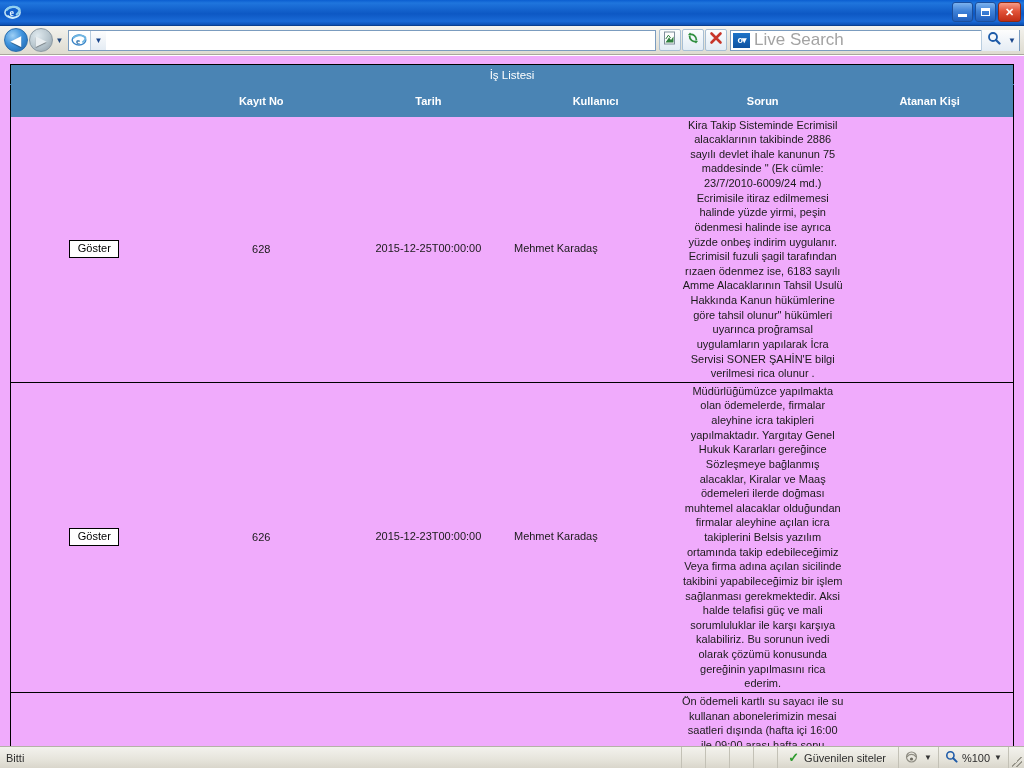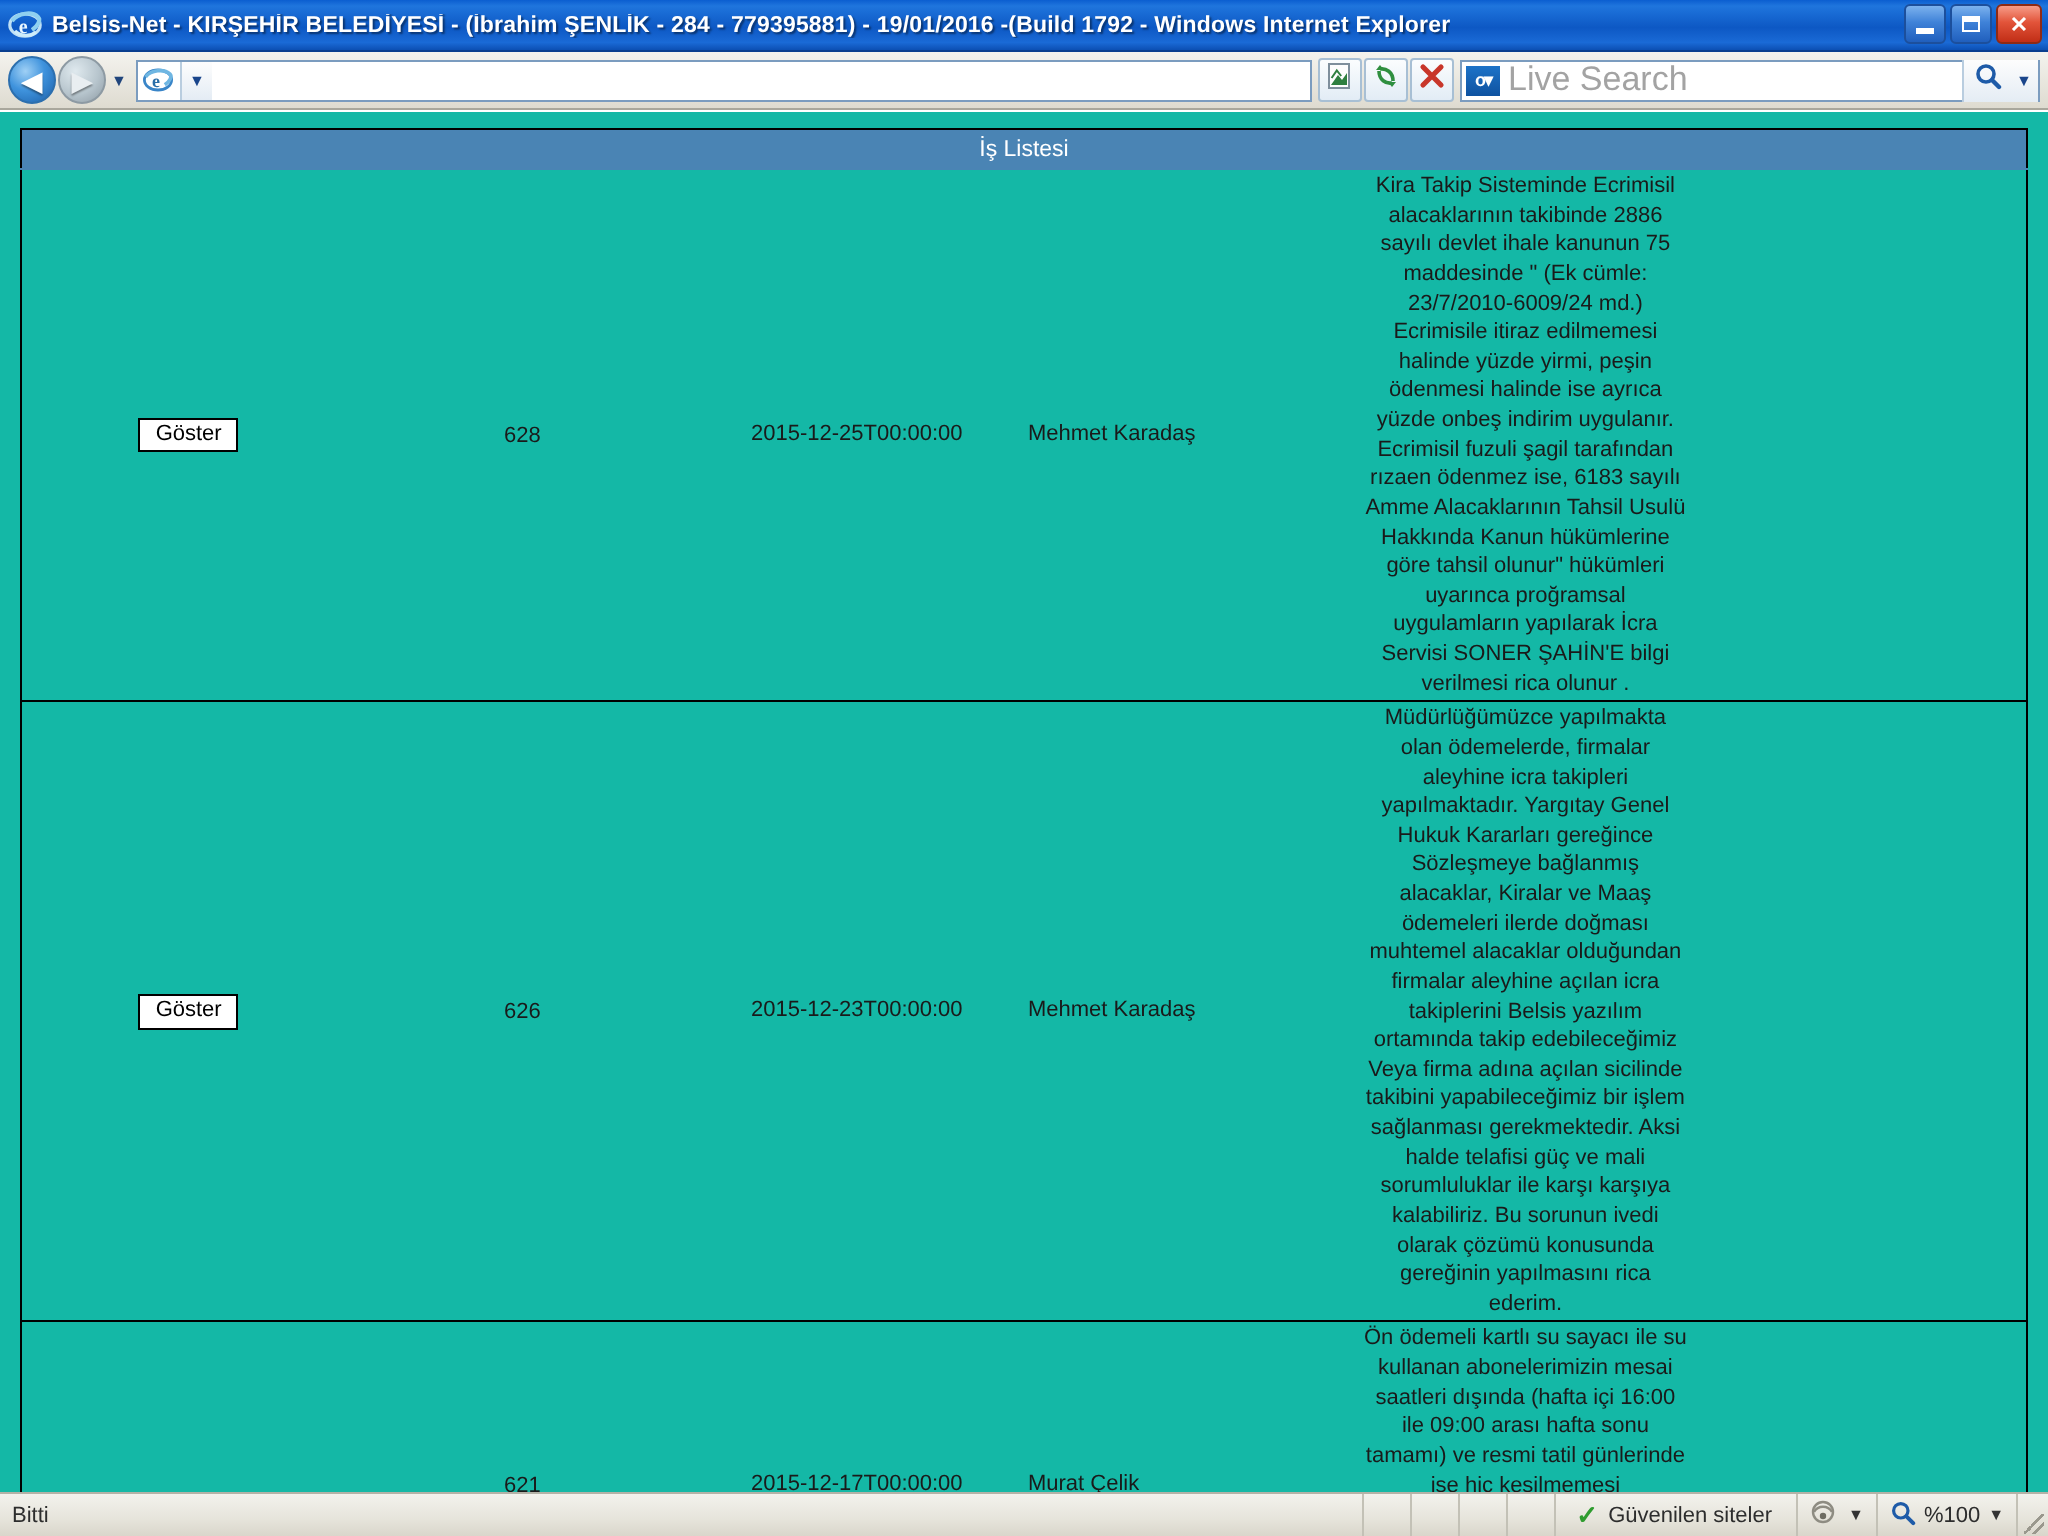--- a/index.html
+++ b/index.html
@@ -142,21 +142,21 @@
     width: 14px; height: 21px; flex: 0 0 auto;
     background: linear-gradient(180deg,#fdfdfd 0%,#e4ecf4 100%);
     display: flex; align-items: center; justify-content: center;
     color: #19458b; font-size: 8px;
   }
 
   
   .viewport {
     position: absolute;
     top: 56px; left: 0; right: 0; bottom: 22px;
-    background: #14b8a6;
+    background: #f0abfc;
     overflow: hidden;
   }
   .page-pad { padding: 8px 10px 0 10px; }
 
   .tbl {
     width: 1004px;
     border-collapse: collapse;
     border: 1px solid #000000;
     table-layout: fixed;
   }
@@ -253,21 +253,20 @@
 
 <div class="titlebar">
   <span class="ie-logo">
     <svg width="17" height="17" viewBox="0 0 17 17">
       <ellipse cx="8.5" cy="8.5" rx="7.6" ry="5.6" fill="none" stroke="#bfe0f5" stroke-width="1.6"></ellipse>
       <path d="M2 6.5 C5 2.5 12 1.5 15 4.5 C16.5 6 15 9 12 11" fill="none" stroke="#8fd0f0" stroke-width="2.1"></path>
       <path d="M3.5 11.5 C6 14 11 14.5 14 12" fill="none" stroke="#cdecfb" stroke-width="1.6"></path>
       <text x="5.4" y="12.4" font-size="10" font-weight="bold" fill="#e8f6ff" font-family="Liberation Serif, serif">e</text>
     </svg>
   </span>
-  <span class="title-text">Belsis-Net - KIRŞEHİR BELEDİYESİ - (İbrahim ŞENLİK - 284 - 779395881) - 19/01/2016 -(Build 1792 - Windows Internet Explorer</span>
   <span class="win-btns">
     <span class="win-btn">
         <span class="glyph-min"></span>
       </span>
     <span class="win-btn">
         <span class="glyph-max"></span>
       </span>
     <span class="win-btn close">✕</span>
   </span>
 </div>
@@ -333,20 +332,28 @@
     <span class="search-drop">▼</span>
   </span>
 </div>
 
 <div class="viewport">
   <div class="page-pad">
     <table class="tbl">
       <thead>
         <tr>
           <th class="ttitle" colspan="6">İş Listesi</th>
+        </tr>
+        <tr>
+          <th class="colh" style="width:58px"></th>
+          <th class="colh" style="width:26px">Kayıt No</th>
+          <th class="colh" style="width:66px">Tarih</th>
+          <th class="colh" style="width:76px">Kullanıcı</th>
+          <th class="colh">Sorun</th>
+          <th class="colh" style="width:56px">Atanan Kişi</th>
         </tr>
       </thead>
       <tbody id="tbody">
           <tr>
             <td class="c-btn"><span class="goster">Göster</span></td>
             <td class="c-no">628</td>
             <td class="c-date" style="word-break: break-all;">2015-12-25T00:00:00</td>
             <td class="c-user">Mehmet Karadaş</td>
             <td class="c-prob">Kira Takip Sisteminde Ecrimisil  alacaklarının takibinde 2886 sayılı devlet ihale kanunun 75  maddesinde "            (Ek cümle: 23/7/2010-6009/24 md.) Ecrimisile itiraz edilmemesi halinde yüzde yirmi, peşin ödenmesi halinde ise ayrıca yüzde onbeş indirim uygulanır. Ecrimisil fuzuli şagil tarafından rızaen ödenmez ise, 6183 sayılı Amme Alacaklarının Tahsil Usulü Hakkında Kanun hükümlerine göre tahsil olunur" hükümleri uyarınca proğramsal uygulamların yapılarak İcra Servisi SONER ŞAHİN'E bilgi verilmesi rica olunur .</td>
             <td class="c-asg"></td>

